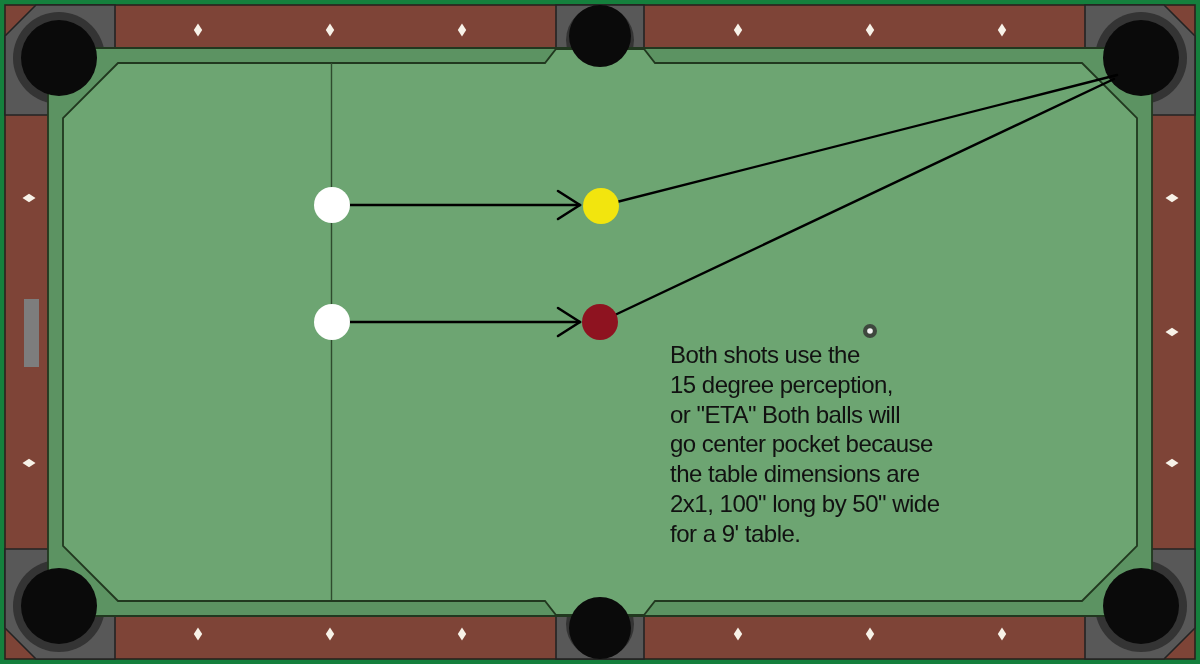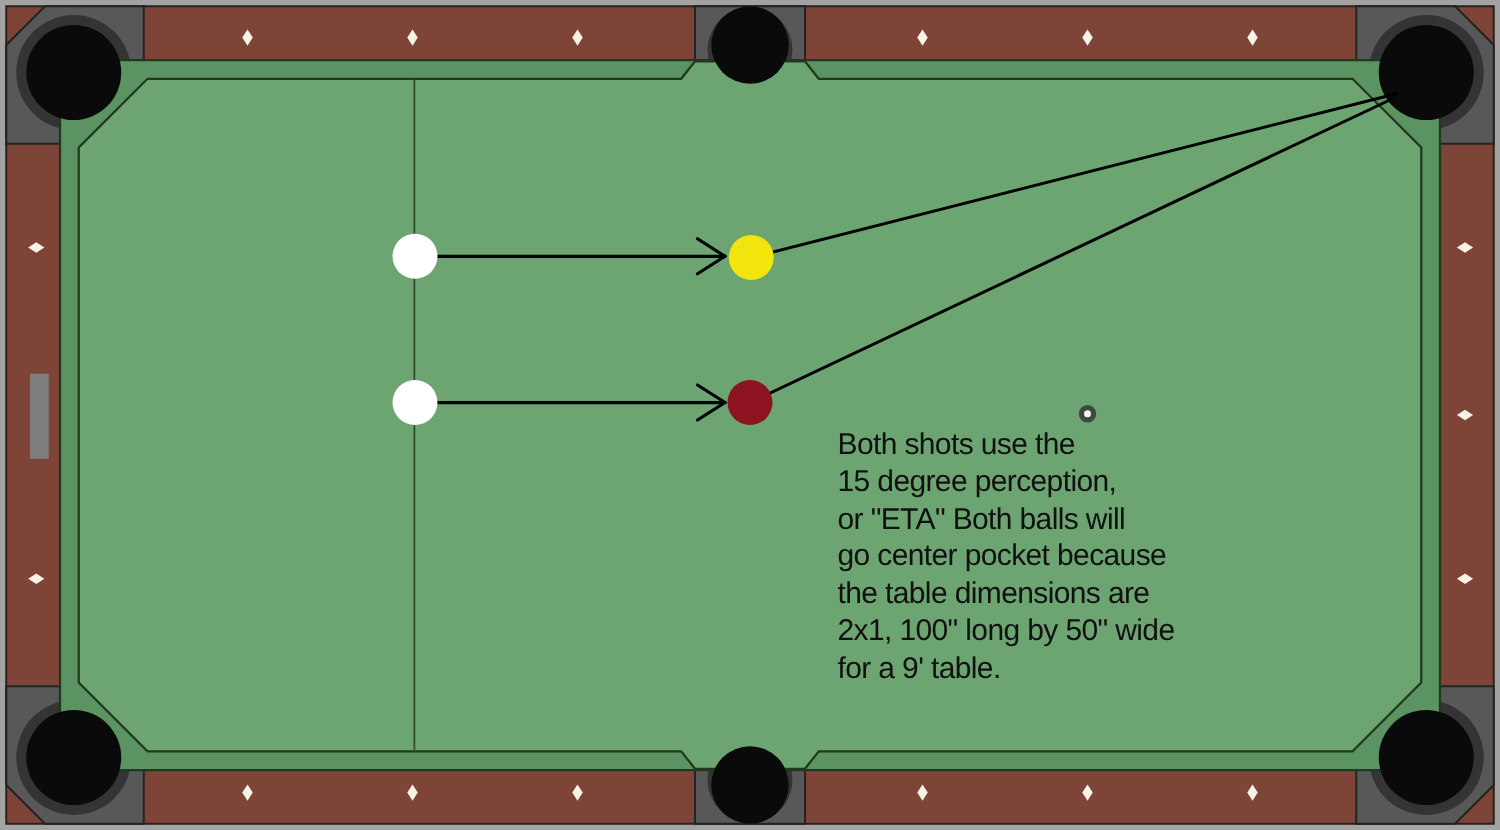--- a/index.html
+++ b/index.html
@@ -1,16 +1,16 @@
 <!DOCTYPE html>
 <html><head>
 <meta charset="utf-8">
 <style>
   html,body{margin:0;padding:0;background:#ffffff;}
-  .stage{position:relative;width:1200px;height:664px;background:#a3a3a3;overflow:hidden;
+  .stage{position:relative;width:1200px;height:664px;background:#15803d;overflow:hidden;
          font-family:"Liberation Sans",sans-serif;}
   svg{display:block;}
   .outlined{stroke-width:1.6;}
   .felt-edge{stroke-width:1.8;}
   .shot{fill:none;stroke-linecap:round;}
   .annotation-text{letter-spacing:-0.5px;}
 </style>
 </head>
 <body>
 

